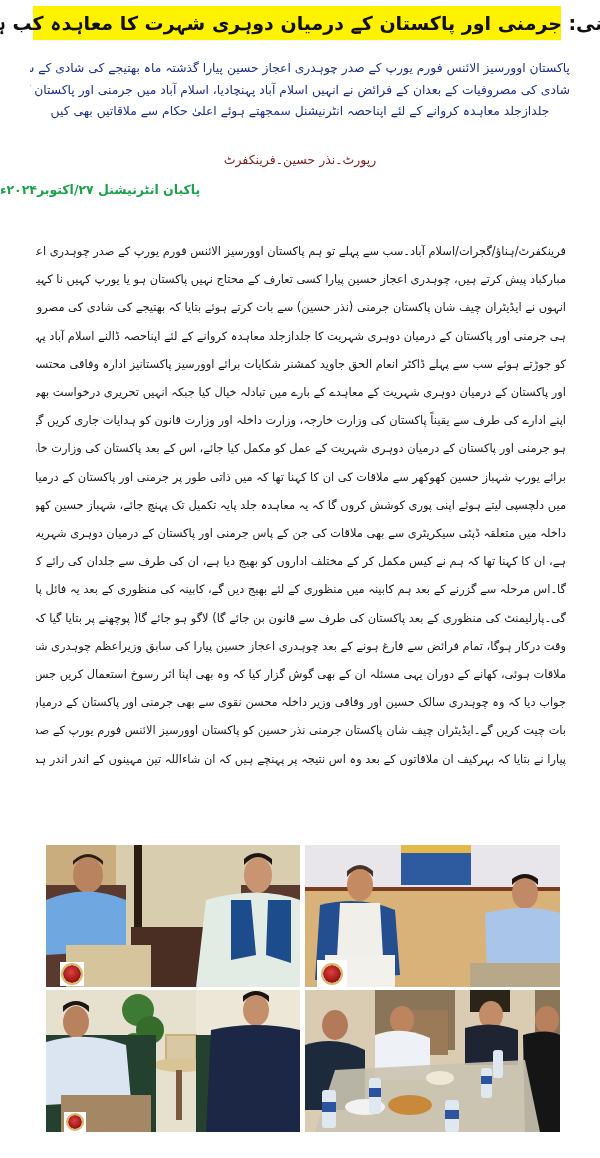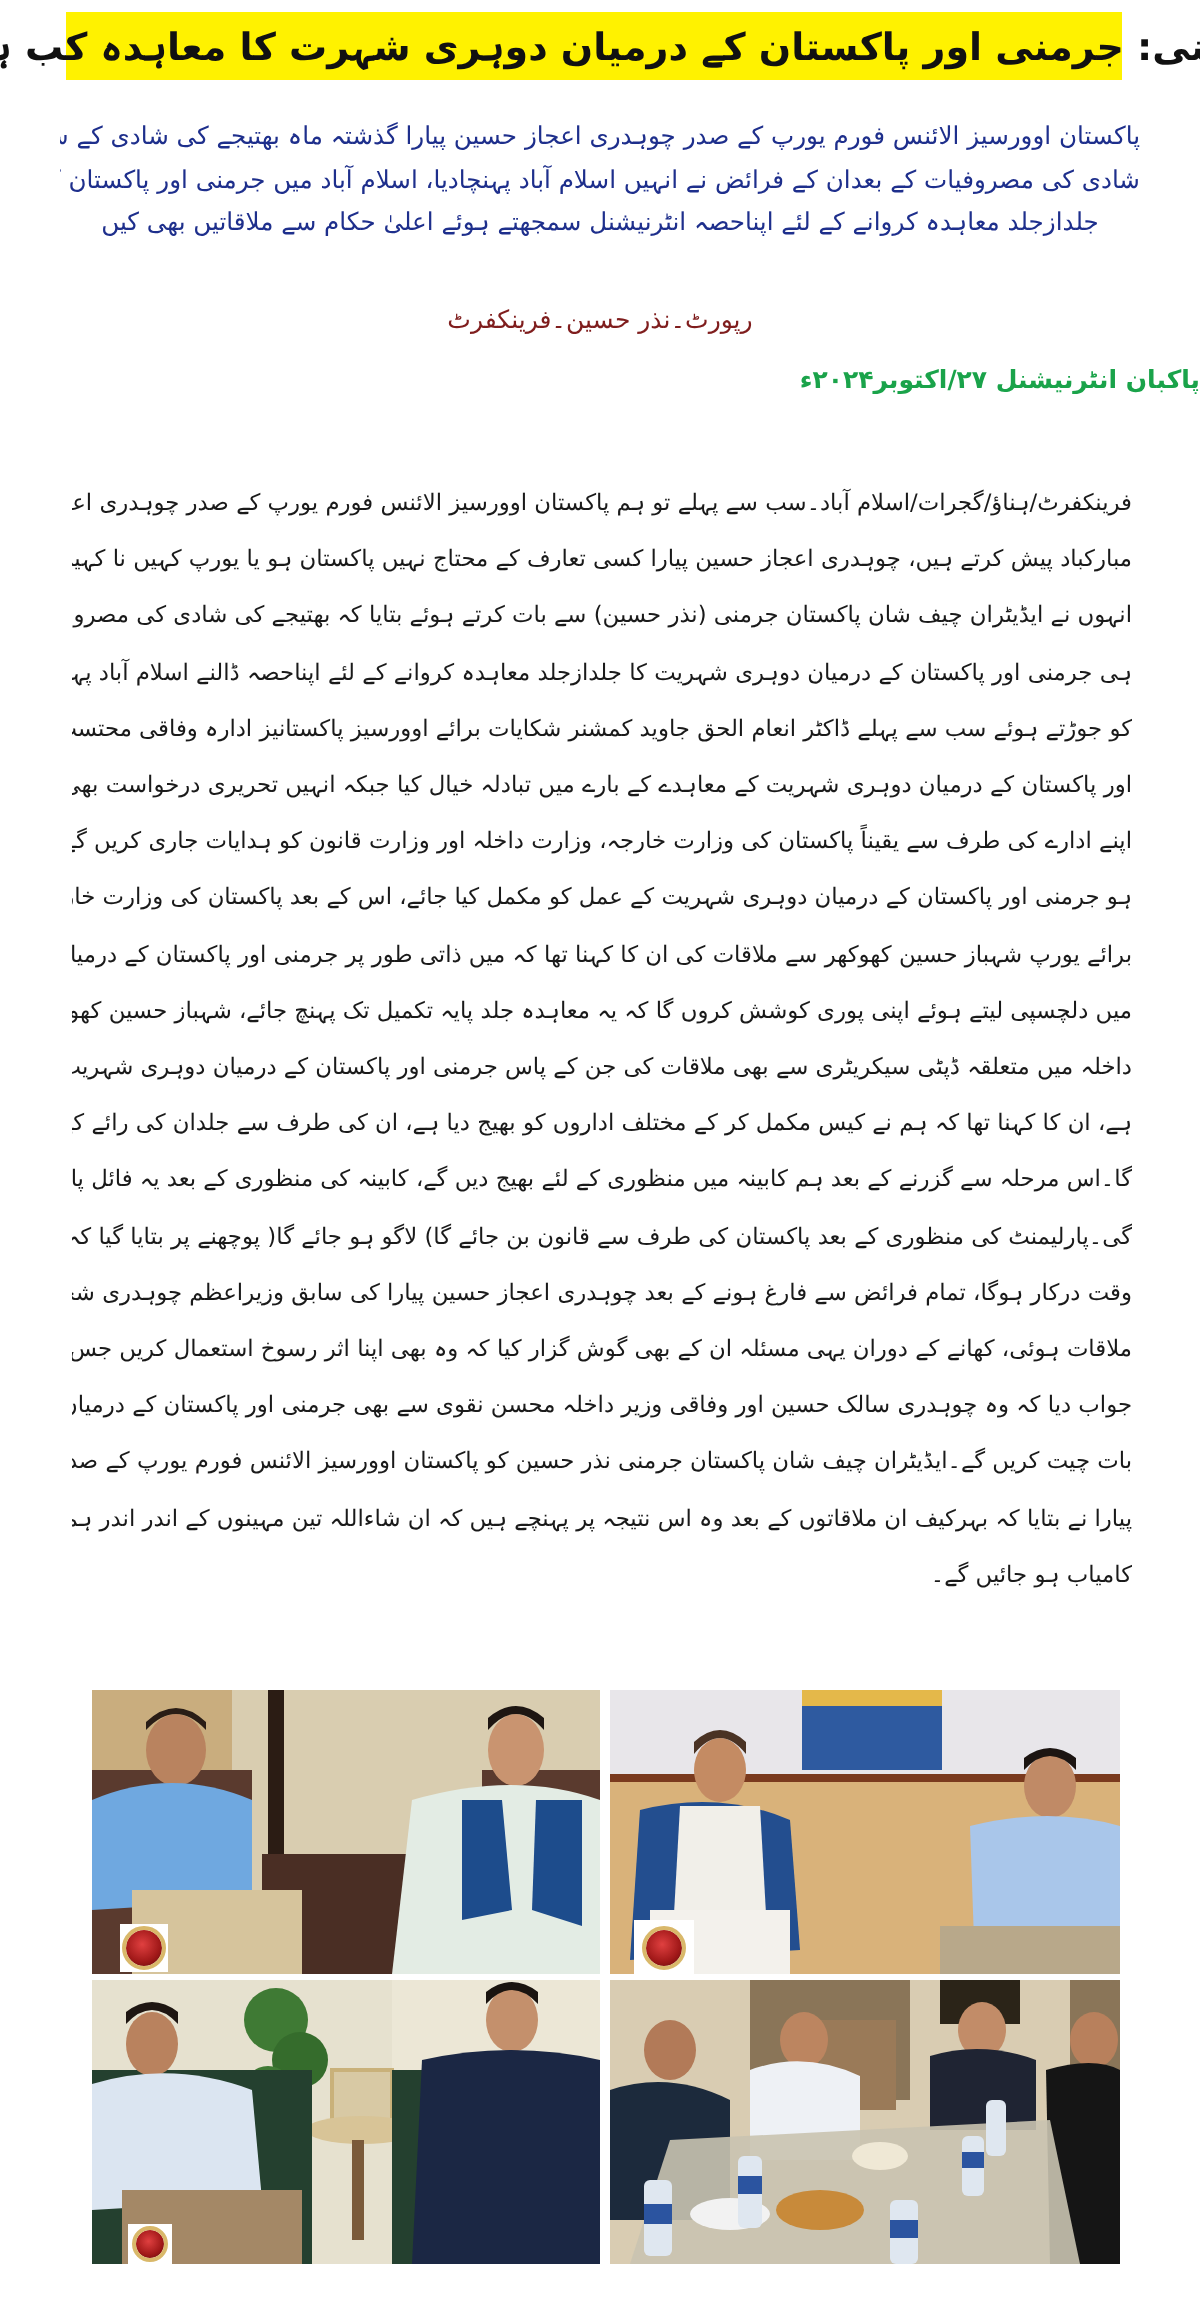--- a/index.html
+++ b/index.html
@@ -17,21 +17,21 @@
       position: absolute; left: 30px; top: 58px; width: 540px;
       direction: rtl; text-align: center; color: #1e2f8c;
       font-size: 12.3px; line-height: 21.5px;
     }
     .summary .line { display: block; white-space: nowrap; overflow: hidden; }
     .byline {
       position: absolute; left: 0; top: 152px; width: 600px; text-align: center;
       direction: rtl; color: #7f1d1d; font-size: 12.5px;
     }
     .source-line {
-      position: absolute; left: 0; top: 182px; width: 600px; text-align: right;
+      position: absolute; left: 0; top: 182px; width: 600px; text-align: left;
       direction: rtl; color: #1aa34a; font-size: 12.5px; font-weight: bold;
     }
     .body-text {
       position: absolute; left: 36px; top: 237px; width: 530px;
       direction: rtl; color: #1a1a1a; font-size: 11.4px; line-height: 28.2px;
     }
     .body-text .line { display: block; white-space: nowrap; overflow: hidden; text-align: justify; text-align-last: justify; }
     .body-text .line.last { text-align-last: right; }
     .photo {
       position: absolute; overflow: hidden; background: #c8b89a;
@@ -76,21 +76,20 @@
   <span class="line">میں دلچسپی لیتے ہوئے اپنی پوری کوشش کروں گا کہ یہ معاہدہ جلد پایہ تکمیل تک پہنچ جائے، شہباز حسین کھوکھر سے ملاقات کے بعد وزارت</span>
   <span class="line">داخلہ میں متعلقہ ڈپٹی سیکریٹری سے بھی ملاقات کی جن کے پاس جرمنی اور پاکستان کے درمیان دوہری شہریت کے معاہدے کا کیس موجود</span>
   <span class="line">ہے، ان کا کہنا تھا کہ ہم نے کیس مکمل کر کے مختلف اداروں کو بھیج دیا ہے، ان کی طرف سے جلدان کی رائے کے ساتھ ہمیں جواب مل جائے</span>
   <span class="line">گا۔اس مرحلہ سے گزرنے کے بعد ہم کابینہ میں منظوری کے لئے بھیج دیں گے، کابینہ کی منظوری کے بعد یہ فائل پارلیمنٹ میں جائے</span>
   <span class="line">گی۔پارلیمنٹ کی منظوری کے بعد پاکستان کی طرف سے قانون بن جائے گا) لاگو ہو جائے گا( پوچھنے پر بتایا گیا کہ شاید ہمیں مزید دو مہینے کا</span>
   <span class="line">وقت درکار ہوگا، تمام فرائض سے فارغ ہونے کے بعد چوہدری اعجاز حسین پیارا کی سابق وزیراعظم چوہدری شجاعت حسین سے ظہرانہ پر</span>
   <span class="line">ملاقات ہوئی، کھانے کے دوران یہی مسئلہ ان کے بھی گوش گزار کیا کہ وہ بھی اپنا اثر رسوخ استعمال کریں جس پر انہوں نے خندہ پیشانی سے</span>
   <span class="line">جواب دیا کہ وہ چوہدری سالک حسین اور وفاقی وزیر داخلہ محسن نقوی سے بھی جرمنی اور پاکستان کے درمیان دوہری شہریت کے معاہدے پر</span>
   <span class="line">بات چیت کریں گے۔ایڈیٹران چیف شان پاکستان جرمنی نذر حسین کو پاکستان اوورسیز الائنس فورم یورپ کے صدر چوہدری اعجاز حسین</span>
   <span class="line">پیارا  نے بتایا کہ بہرکیف ان ملاقاتوں کے بعد وہ اس نتیجہ پر پہنچے ہیں کہ ان شاءاللہ تین مہینوں کے اندر اندر ہم یہ مسئلہ حل کروانے میں</span>
-  <span class="line last">کامیاب ہو جائیں گے۔</span>
 </div>
 
 <div class="photo" style="left:46px; top:845px; width:254px; height:142px;">
   <svg class="scene" width="254" height="142" viewBox="0 0 254 142">
     <rect width="254" height="142" fill="#d9cdb0"></rect>
     <rect x="0" y="0" width="70" height="142" fill="#c9ad7e"></rect>
     <rect x="88" y="0" width="8" height="90" fill="#2b1c14"></rect>
     <rect x="0" y="40" width="80" height="102" fill="#5a3a2e"></rect>
     <rect x="85" y="82" width="110" height="60" fill="#4a2e24"></rect>
     <rect x="195" y="40" width="59" height="102" fill="#5a3a2e"></rect>

